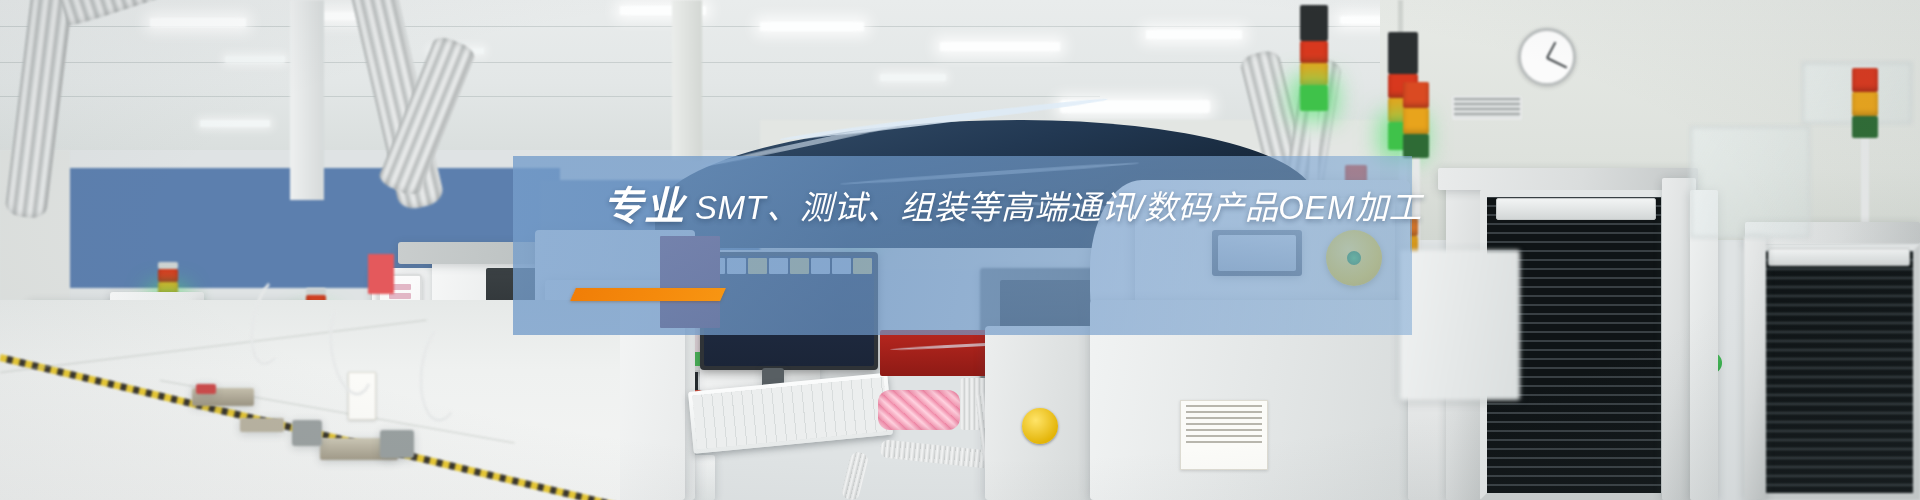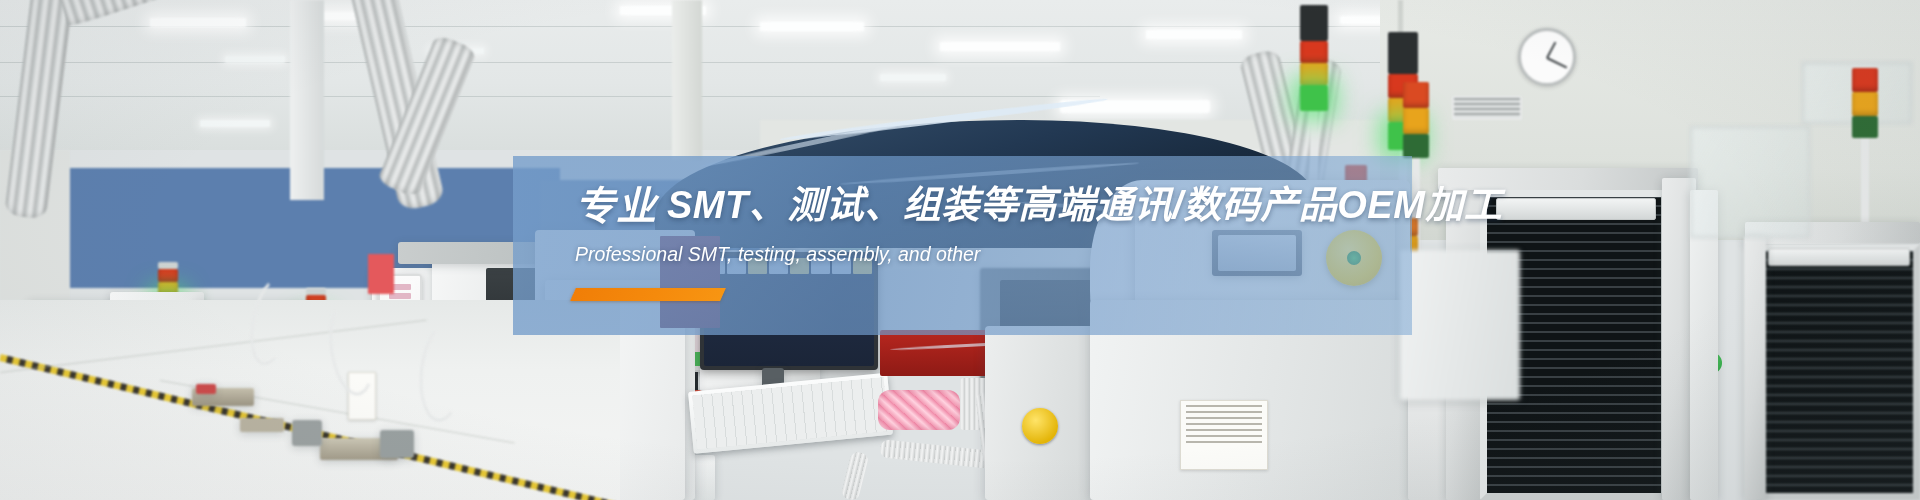--- a/index.html
+++ b/index.html
@@ -294,34 +294,34 @@
     position:absolute;
     left:513px; top:156px; width:899px; height:179px;
     background:linear-gradient(100deg,
        rgba(118,158,203,.80) 0%,
        rgba(108,150,198,.72) 38%,
        rgba(120,160,205,.66) 70%,
        rgba(135,174,214,.62) 100%);
   }
   #overlay-text {
     position:absolute; left:0; top:0; right:0; bottom:0;
-    padding:30px 0 0 62px;
+    padding:30px 0 0 90px;
   }
   .headline {
     display:flex; align-items:flex-end; white-space:nowrap;
     color:#ffffff; font-style:italic;
     text-shadow:0 2px 5px rgba(28,50,80,.45);
   }
   .headline .lead {
     font-size:40px; font-weight:bold; letter-spacing:1px;
     line-height:1;
     padding-right:10px;
   }
   .headline .rest {
-    font-size:38px; font-weight:bold; letter-spacing:.5px;
+    font-size:33px; font-weight:normal; letter-spacing:.5px;
     line-height:1.05;
   }
   .sub {
     margin-top:13px; color:#ffffff; font-style:italic;
     font-size:19.5px; line-height:1.55; white-space:nowrap;
     text-shadow:0 1px 4px rgba(28,50,80,.5);
   }
   .sub .line2 { display:block; padding-left:148px; }
   .accent-bar {
     position:absolute; left:60px; top:132px;
@@ -636,20 +636,19 @@
 
   <div id="overlay">
     <div id="overlay-text">
 
       <div class="headline">
         <span class="lead">专业</span>
         <span class="rest">SMT、测试、组装等高端通讯/数码产品OEM加工</span>
       </div>
 
       <div class="sub">
-        <span class="line1">Professional SMT, testing, assembly, and other</span>
       </div>
 
       <div class="accent-bar"></div>
     </div>
   </div>
 
 </div>
 
 </body></html>

